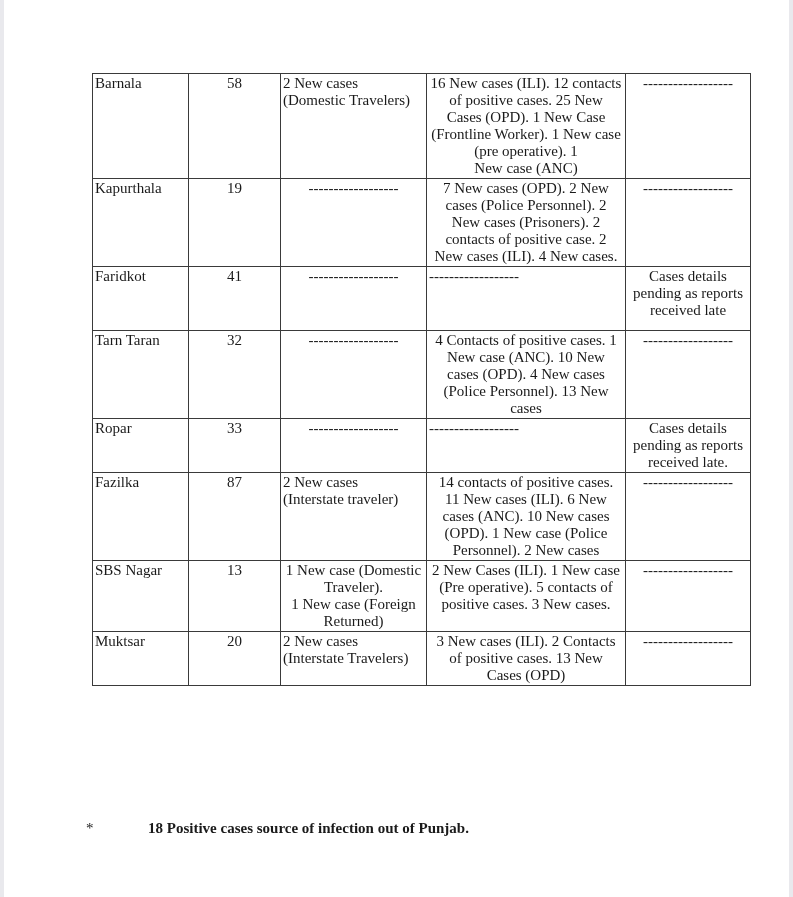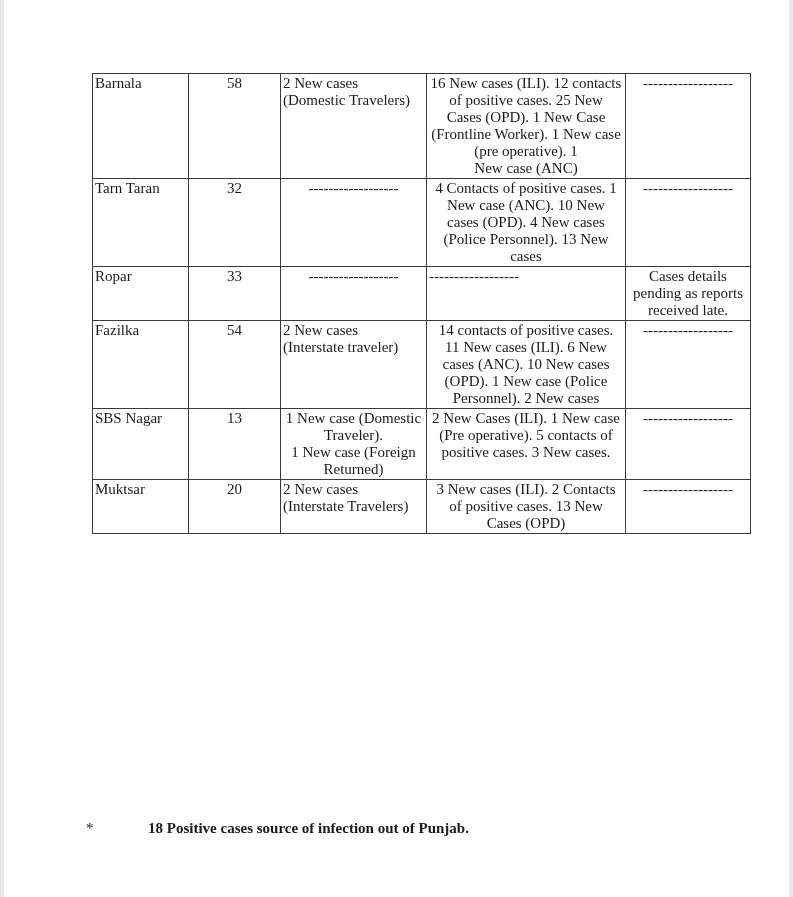--- a/index.html
+++ b/index.html
@@ -59,20 +59,40 @@
         <td class="col-newcases tL">2 New cases
 (Domestic Travelers)</td>
         <td class="col-details tC">16 New cases (ILI). 12 contacts
 of positive cases. 25 New
 Cases (OPD). 1 New Case
 (Frontline Worker). 1 New case
 (pre operative). 1
 New case (ANC)</td>
         <td class="col-remarks tC">------------------</td>
       </tr>
+      <tr style="height:84px">
+        <td class="col-district tL">Kapurthala</td>
+        <td class="col-total tC">19</td>
+        <td class="col-newcases tC">------------------</td>
+        <td class="col-details tC">7 New cases (OPD). 2 New
+cases (Police Personnel). 2
+New cases (Prisoners). 2
+contacts of positive case. 2
+New cases (ILI). 4 New cases.</td>
+        <td class="col-remarks tC">------------------</td>
+      </tr>
+      <tr style="height:64px">
+        <td class="col-district tL">Faridkot</td>
+        <td class="col-total tC">41</td>
+        <td class="col-newcases tC">------------------</td>
+        <td class="col-details tL">------------------</td>
+        <td class="col-remarks tC">Cases details
+pending as reports
+received late</td>
+      </tr>
       <tr style="height:86px">
         <td class="col-district tL">Tarn Taran</td>
         <td class="col-total tC">32</td>
         <td class="col-newcases tC">------------------</td>
         <td class="col-details tC">4 Contacts of positive cases. 1
 New case (ANC). 10 New
 cases (OPD). 4 New cases
 (Police Personnel). 13 New
 cases</td>
         <td class="col-remarks tC">------------------</td>
@@ -81,21 +101,21 @@
         <td class="col-district tL">Ropar</td>
         <td class="col-total tC">33</td>
         <td class="col-newcases tC">------------------</td>
         <td class="col-details tL">------------------</td>
         <td class="col-remarks tC">Cases details
 pending as reports
 received late.</td>
       </tr>
       <tr style="height:85px">
         <td class="col-district tL">Fazilka</td>
-        <td class="col-total tC">54</td>
+        <td class="col-total tC">87</td>
         <td class="col-newcases tL">2 New cases
 (Interstate traveler)</td>
         <td class="col-details tC">14 contacts of positive cases.
 11 New cases (ILI). 6 New
 cases (ANC). 10 New cases
 (OPD). 1 New case (Police
 Personnel). 2 New cases</td>
         <td class="col-remarks tC">------------------</td>
       </tr>
       <tr style="height:68px">

